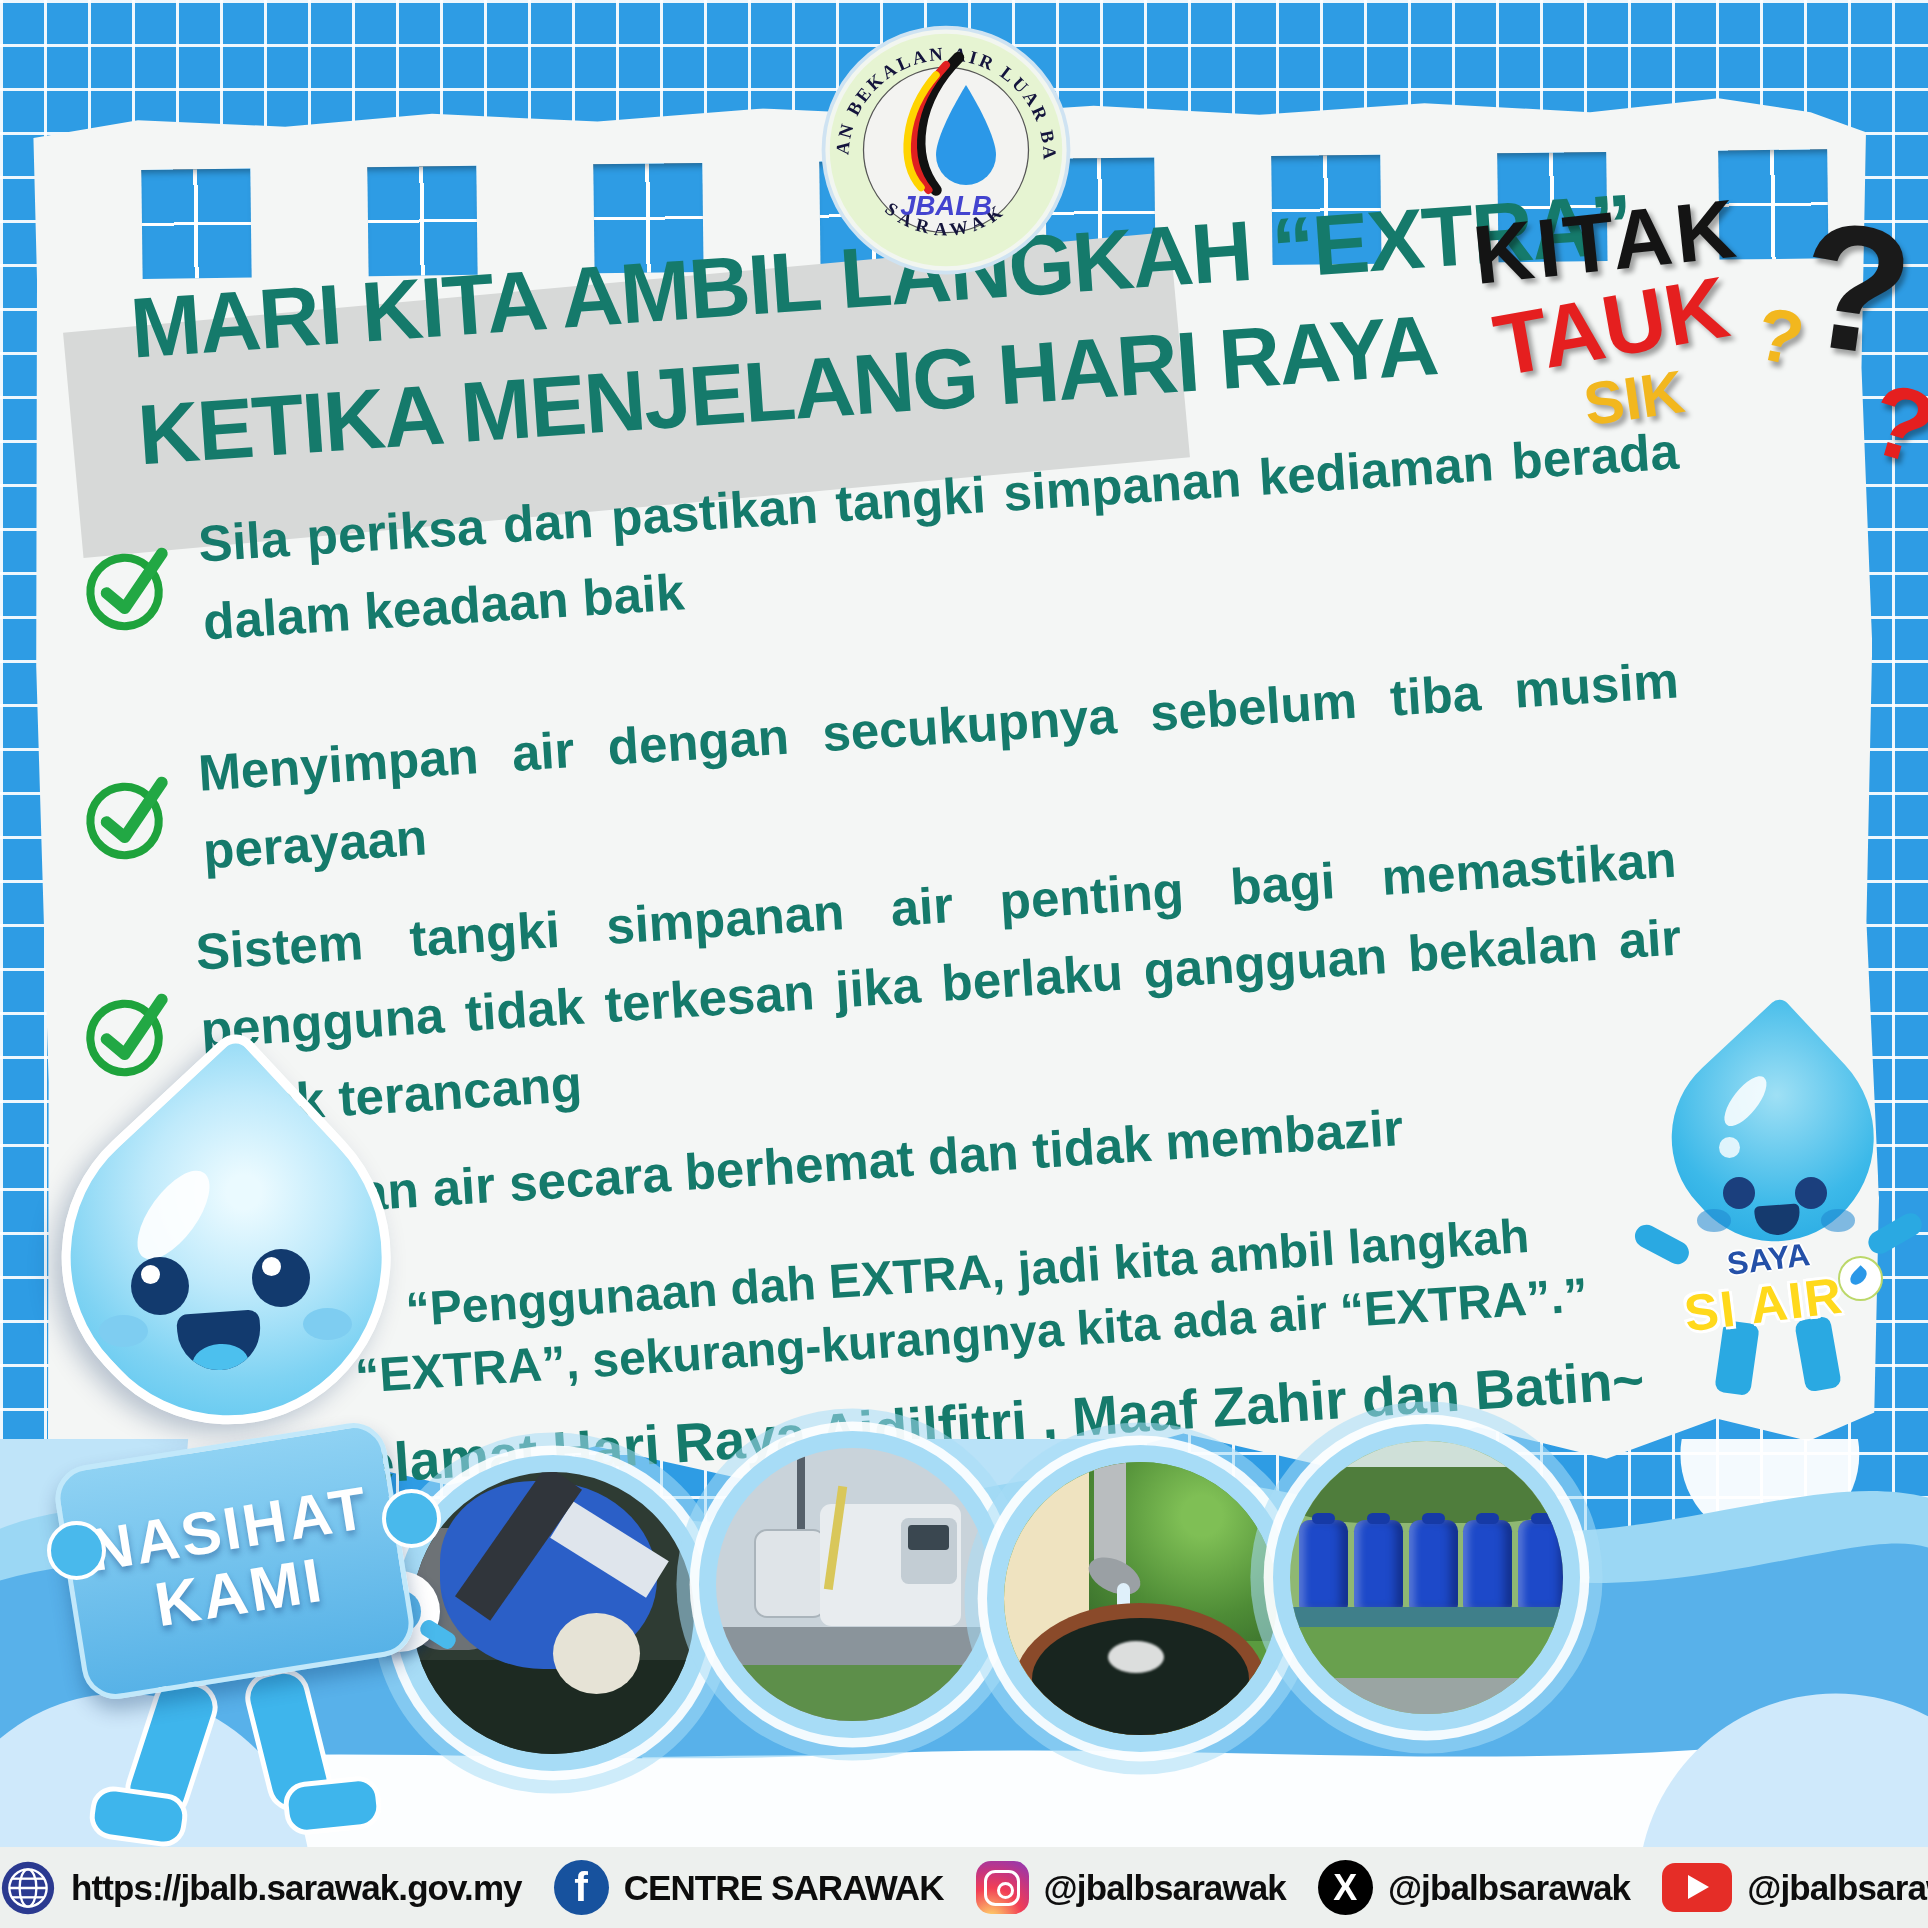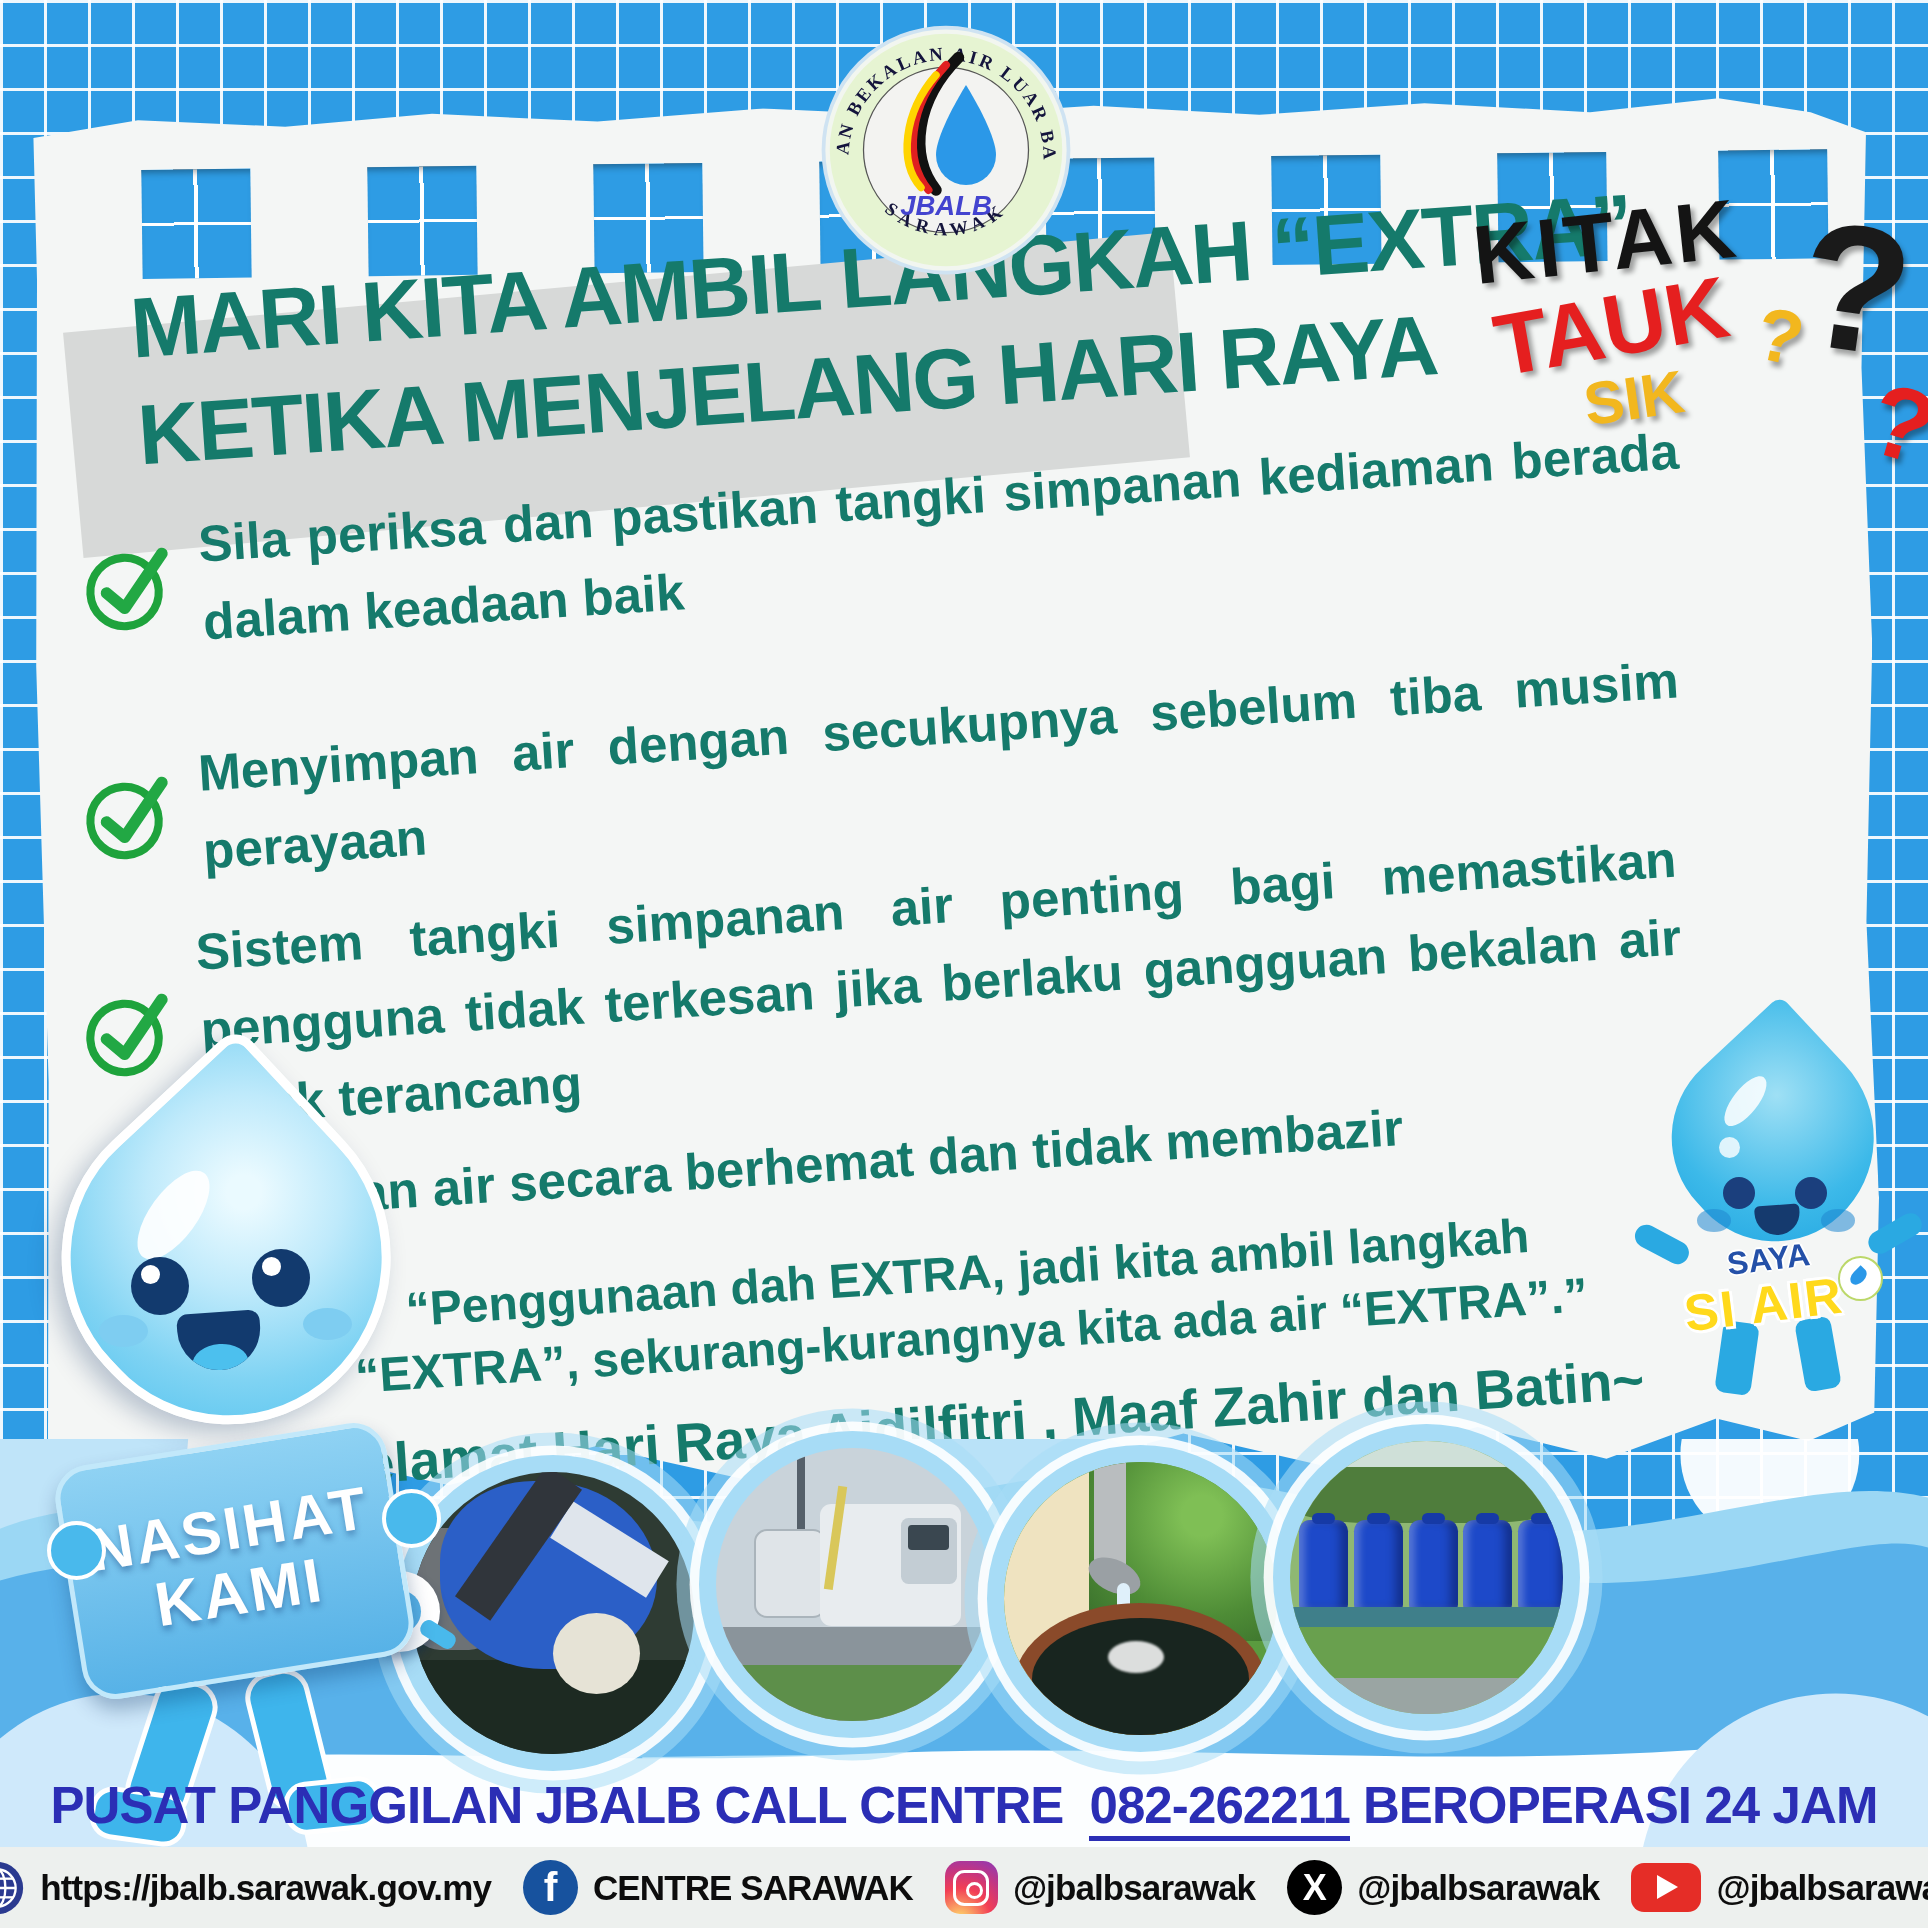--- a/index.html
+++ b/index.html
@@ -146,21 +146,21 @@
   .ml-leg{position:absolute;width:55px;height:132px;border-radius:26px;background:#3eb5ec;border:5.6px solid #fff;}
   .ml-leg.l{left:130px;top:599px;transform:rotate(18deg);} .ml-leg.r{left:247px;top:591px;transform:rotate(-14deg);}
   .ml-foot{position:absolute;width:87px;height:43px;border-radius:22.6px;background:#3eb5ec;border:5.6px solid #fff;}
   .ml-foot.l{left:81px;top:712px;transform:rotate(8deg);} .ml-foot.r{left:275px;top:701px;transform:rotate(-6deg);}
   
   .banner{position:absolute;left:0;right:0;top:1776px;z-index:10;text-align:center;color:#2b2eb5;
     font-weight:800;font-size:51px;letter-spacing:-0.9px;white-space:nowrap;}
   .banner .phone{border-bottom:5.6px solid #2b2eb5;padding-bottom:1.9px;margin:0 13px;}
   .banner .pre{margin-right:13px;} 
   .footer{position:absolute;left:0;right:0;top:1847px;height:81px;background:#edf0ee;z-index:10;
-    display:flex;align-items:center;justify-content:center;gap:32px;}
+    display:flex;align-items:center;justify-content:flex-start;gap:32px;}
   .f-item{display:flex;align-items:center;gap:15px;}
   .f-label{font-weight:700;font-size:35px;color:#0d0d0d;letter-spacing:-0.9px;white-space:nowrap;}
   .ic{flex:none;display:flex;align-items:center;justify-content:center;}
   .ic-globe{width:56px;height:56px;}
   .ic-fb{width:55px;height:55px;border-radius:50%;background:#17529e;color:#fff;font-weight:700;font-size:41px;}
   .ic-ig{position:relative;width:53px;height:53px;border-radius:15px;
     background:radial-gradient(circle at 28% 110%,#fdc468 8%,#f23e55 45%,#c13584 72%,#8a3ab9 100%);}
   .ic-ig::before{content:"";position:absolute;inset:8.5px;border:3.8px solid #fff;border-radius:11.3px;}
   .ic-ig::after{content:"";position:absolute;left:21px;top:21px;width:11.3px;height:11.3px;border:3.8px solid #fff;border-radius:50%;}
   .ic-x{width:55px;height:55px;border-radius:50%;background:#000;color:#fff;font-weight:900;font-size:36px;}
@@ -344,23 +344,20 @@
     <div class="ml-mouth"></div>
     <div class="ml-mega"></div>
     <div class="ml-sign">
       <div class="ml-s1">NASIHAT</div>
       <div class="ml-s2">KAMI</div>
     </div>
     <div class="ml-hand l"></div>
     <div class="ml-hand r"></div>
   </div>
 
-  <div class="banner">
-    <span class="pre">PUSAT PANGGILAN JBALB CALL CENTRE</span><span class="phone">082-262211</span><span>BEROPERASI 24 JAM</span>
-  </div>
 
   <div class="footer">
     <div class="f-item">
       <span class="ic ic-globe">
         <svg viewBox="0 0 60 60" width="56" height="56">
             <circle cx="30" cy="30" r="28" fill="#2b3a90"></circle>
             <circle cx="30" cy="30" r="20" fill="none" stroke="#fff" stroke-width="2.5"></circle>
             <ellipse cx="30" cy="30" rx="9" ry="20" fill="none" stroke="#fff" stroke-width="2.5"></ellipse>
             <line x1="10" y1="30" x2="50" y2="30" stroke="#fff" stroke-width="2.5"></line>
             <line x1="13" y1="20" x2="47" y2="20" stroke="#fff" stroke-width="2.5"></line>

